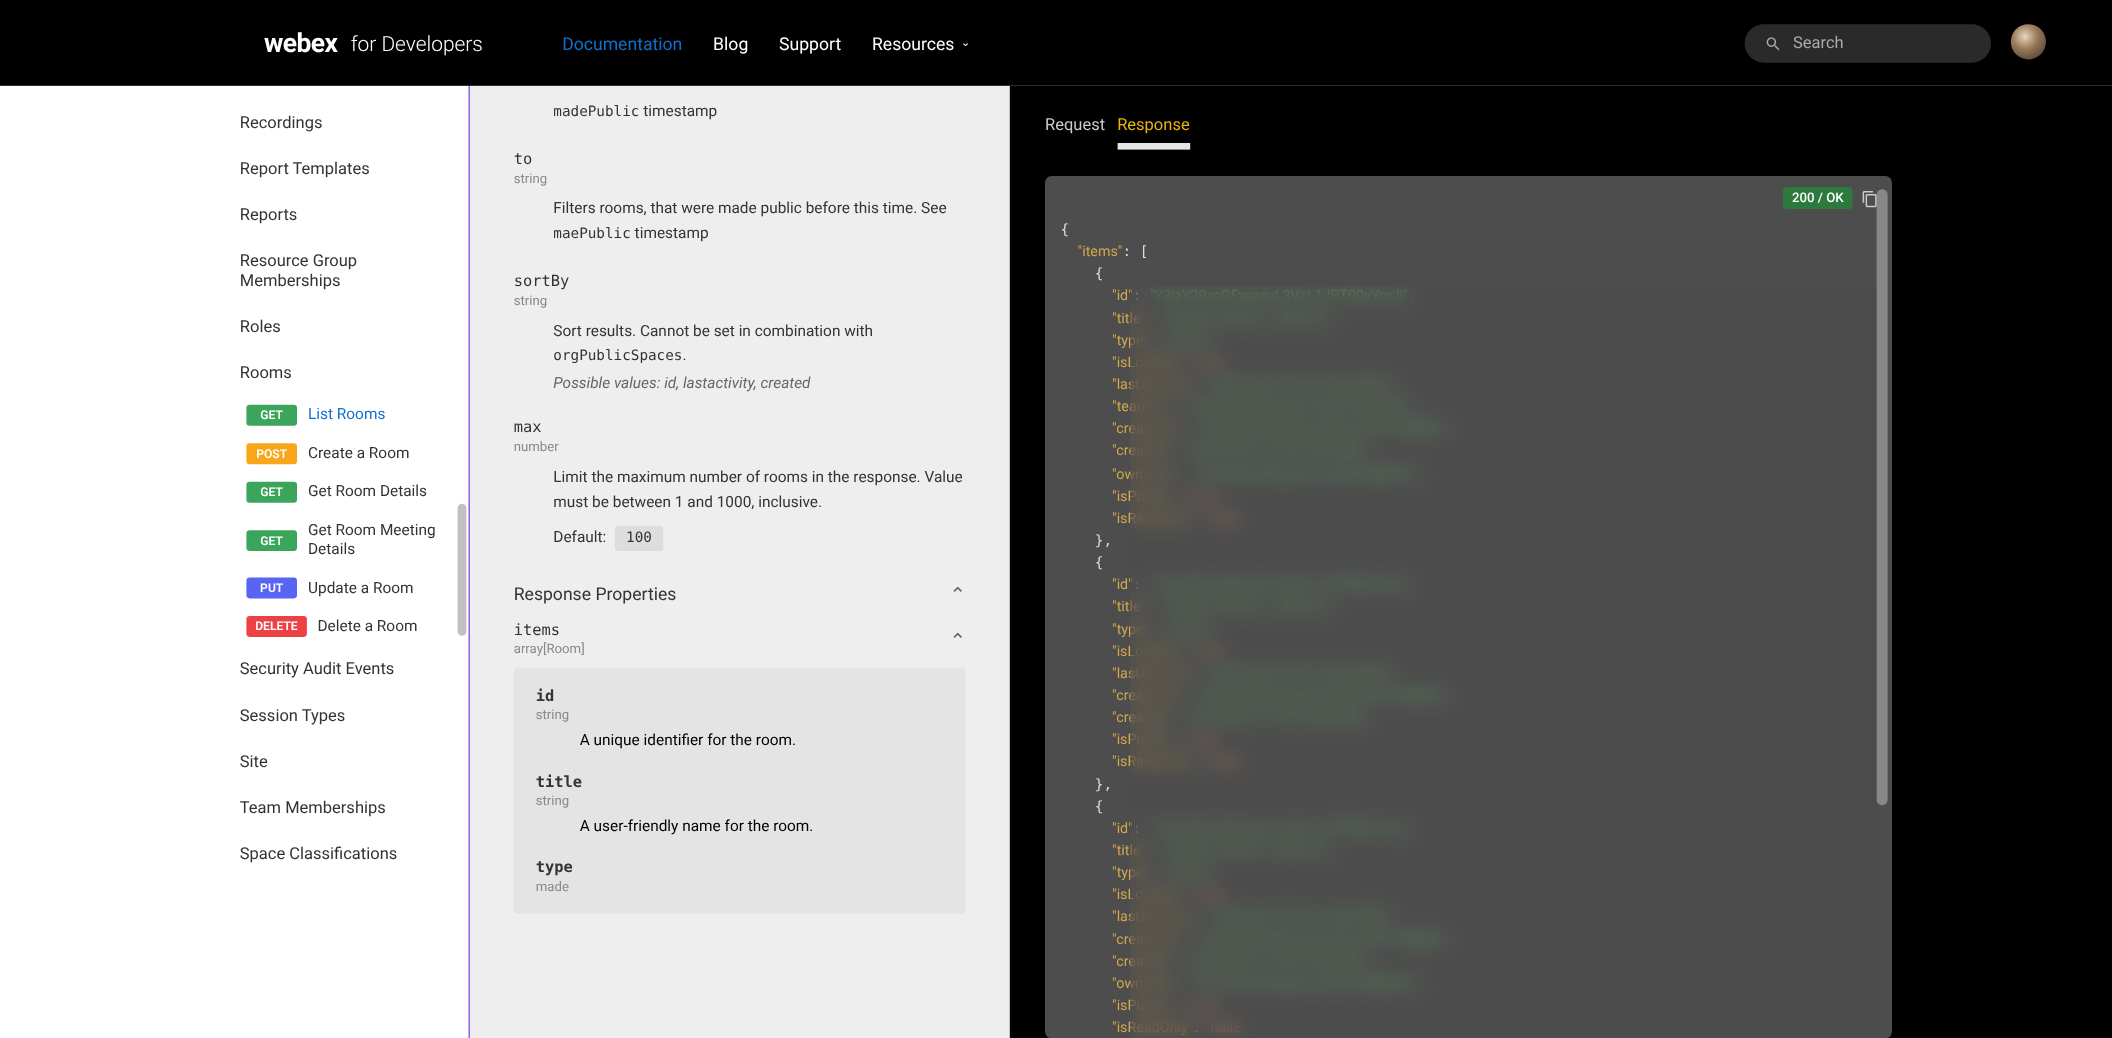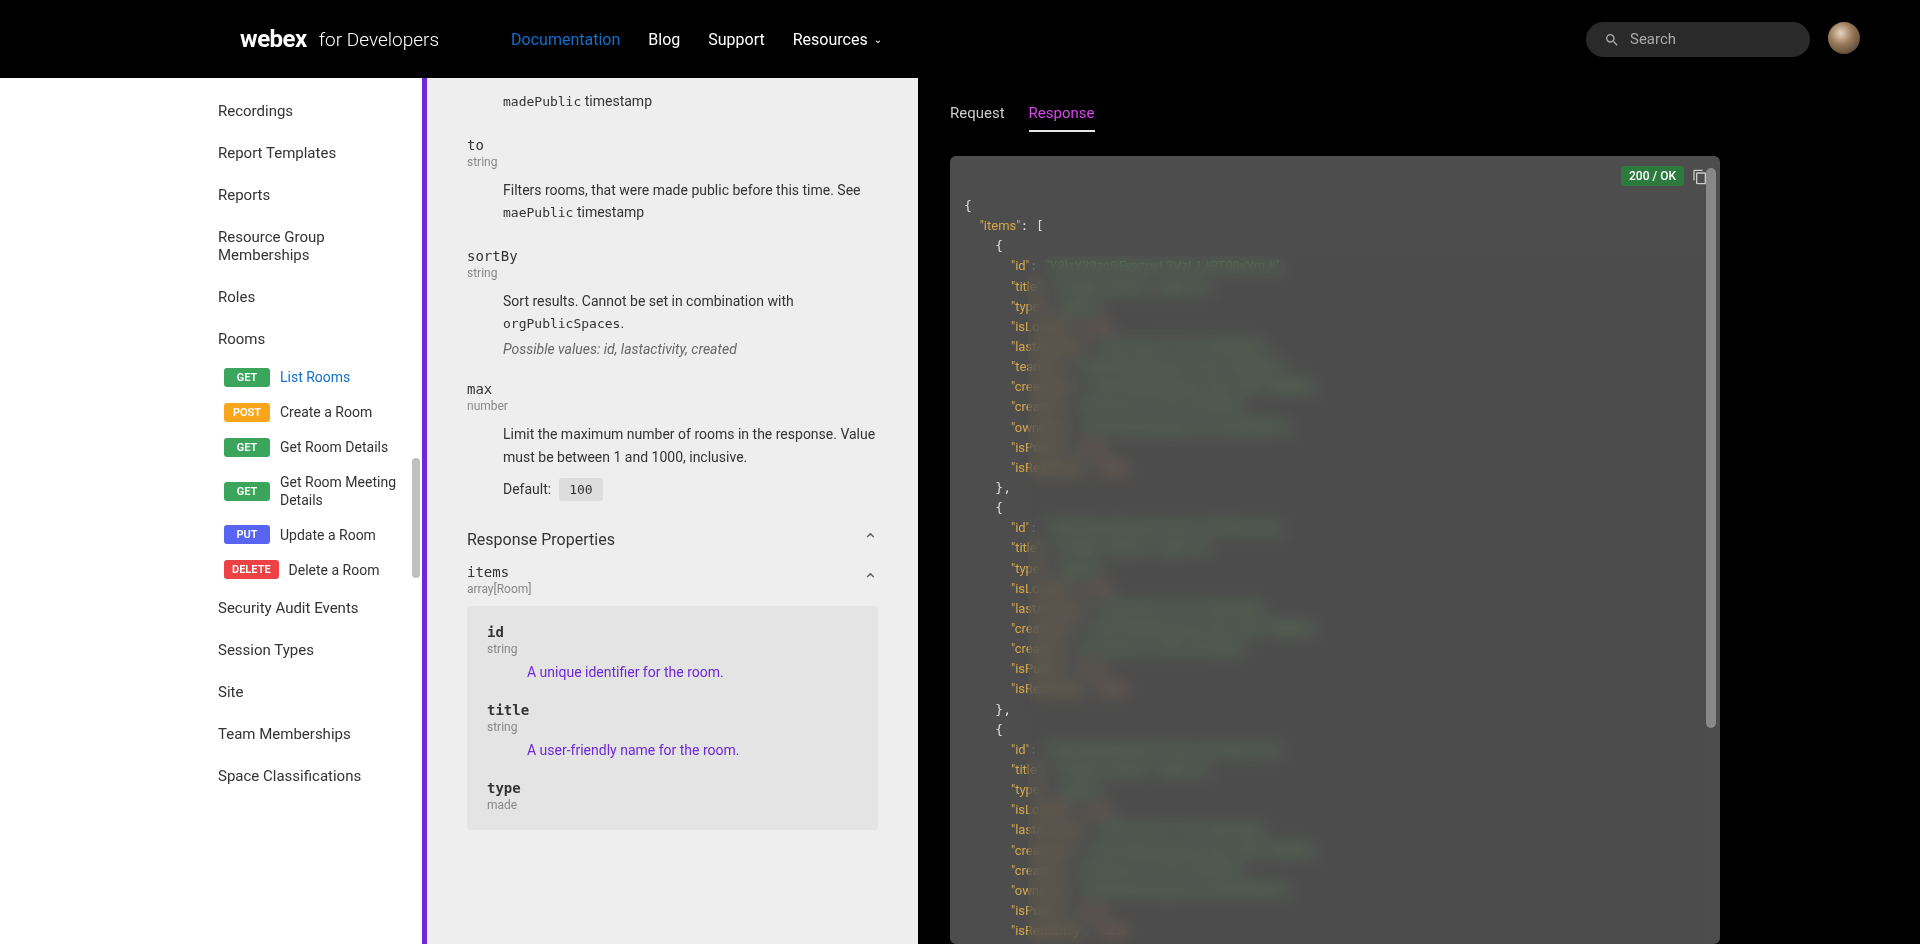--- a/index.html
+++ b/index.html
@@ -19,21 +19,21 @@
 .search-box{background:#2a2a2a;border-radius:20px;padding:8px 18px;display:flex;align-items:center;gap:10px;width:224px}
 .search-box input{background:transparent;border:none;outline:none;color:#fff;font-size:15px;flex:1}
 .search-box input::placeholder{color:#aaa}
 .search-icon{color:#aaa}
 .avatar{width:32px;height:32px;border-radius:50%;background:radial-gradient(circle at 40% 35%,#e8d5c0 0%,#9a7a5a 40%,#3a3028 100%)}
 
 
 .body{flex:1;display:flex;overflow:hidden}
 
 
-.sidebar{width:427px;background:#fff;border-right:5px solid #6d28d9;overflow-y:auto;position:relative}
+.sidebar{width:427px;background:#fff;border-right:1px solid #6d28d9;overflow-y:auto;position:relative}
 .sidebar-inner{padding:12px 0 40px 0}
 .side-item{padding:12px 20px 12px 218px;font-size:15px;color:#333;cursor:pointer}
 .side-sub{padding:8px 20px 8px 224px;display:flex;align-items:center;gap:10px;font-size:14px;cursor:pointer}
 .method-badge{font-size:11px;font-weight:600;padding:3px 8px;border-radius:3px;color:#fff;min-width:46px;text-align:center}
 .m-get{background:#3ba55c}
 .m-post{background:#faa61a}
 .m-put{background:#5865f2}
 .m-delete{background:#ed4245}
 .sub-label{color:#333;flex:1;line-height:1.3}
 .sub-label.active{color:#1170cf}
@@ -51,27 +51,27 @@
 .default-row{margin:10px 0 0 36px;font-size:14px;display:flex;align-items:center;gap:8px}
 .default-val{background:#ddd;padding:4px 10px;border-radius:3px;font-family:Menlo,Monaco,monospace;font-size:13px}
 .section-head{margin-top:28px;font-size:16px;color:#333;display:flex;justify-content:space-between;align-items:center;cursor:pointer}
 .chev-up{transform:rotate(180deg);display:inline-block;font-size:18px;color:#666}
 .items-block{margin-top:14px}
 .prop-box{background:#e4e4e4;border-radius:4px;padding:18px 20px;margin-top:10px}
 .prop{margin-bottom:22px}
 .prop:last-child{margin-bottom:0}
 .prop-name{font-family:Menlo,Monaco,monospace;font-size:14px;color:#333;font-weight:600}
 .prop-type{font-size:12px;color:#888;margin-top:2px}
-.prop-desc{font-size:14px;color:#6d28d9;margin:8px 0 0 40px}
+.prop-desc{font-size:14px;color:#000000;margin:8px 0 0 40px}
 
 
 .right-panel{flex:1;background:#000;display:flex;flex-direction:column;padding:26px 0 0 32px}
-.tabs{display:flex;gap:24px;margin-bottom:24px}
+.tabs{display:flex;gap:11px;margin-bottom:24px}
 .tab{color:#ccc;font-size:15px;padding-bottom:8px;cursor:pointer}
-.tab.active{color:#d946ef;border-bottom:2px solid #e5e5e5}
+.tab.active{color:#eab308;border-bottom:6px solid #e5e5e5}
 .response-box{background:#4d4d4d;border-radius:6px;margin-right:200px;flex:1;position:relative;overflow:hidden}
 .resp-head{position:absolute;top:10px;right:12px;display:flex;align-items:center;gap:8px;z-index:5}
 .status-badge{background:#2d7a3e;color:#fff;font-size:12px;padding:3px 8px;border-radius:3px;font-weight:500}
 .copy-icon{color:#ccc;cursor:pointer}
 .json-view{padding:40px 14px 14px 14px;font-family:Menlo,Monaco,monospace;font-size:13px;line-height:1.55;color:#ddd;white-space:pre;position:relative}
 .json-blur{position:absolute;top:100px;left:78px;right:14px;bottom:0;backdrop-filter:blur(8px);background:rgba(77,77,77,0.3);pointer-events:none}
 .k{color:#d4a84b}
 .s{color:#6fbf6f}
 .b{color:#e08a5d}
 .response-box .scroll-bar{position:absolute;right:4px;top:12px;width:10px;height:560px;background:#888;border-radius:5px}

